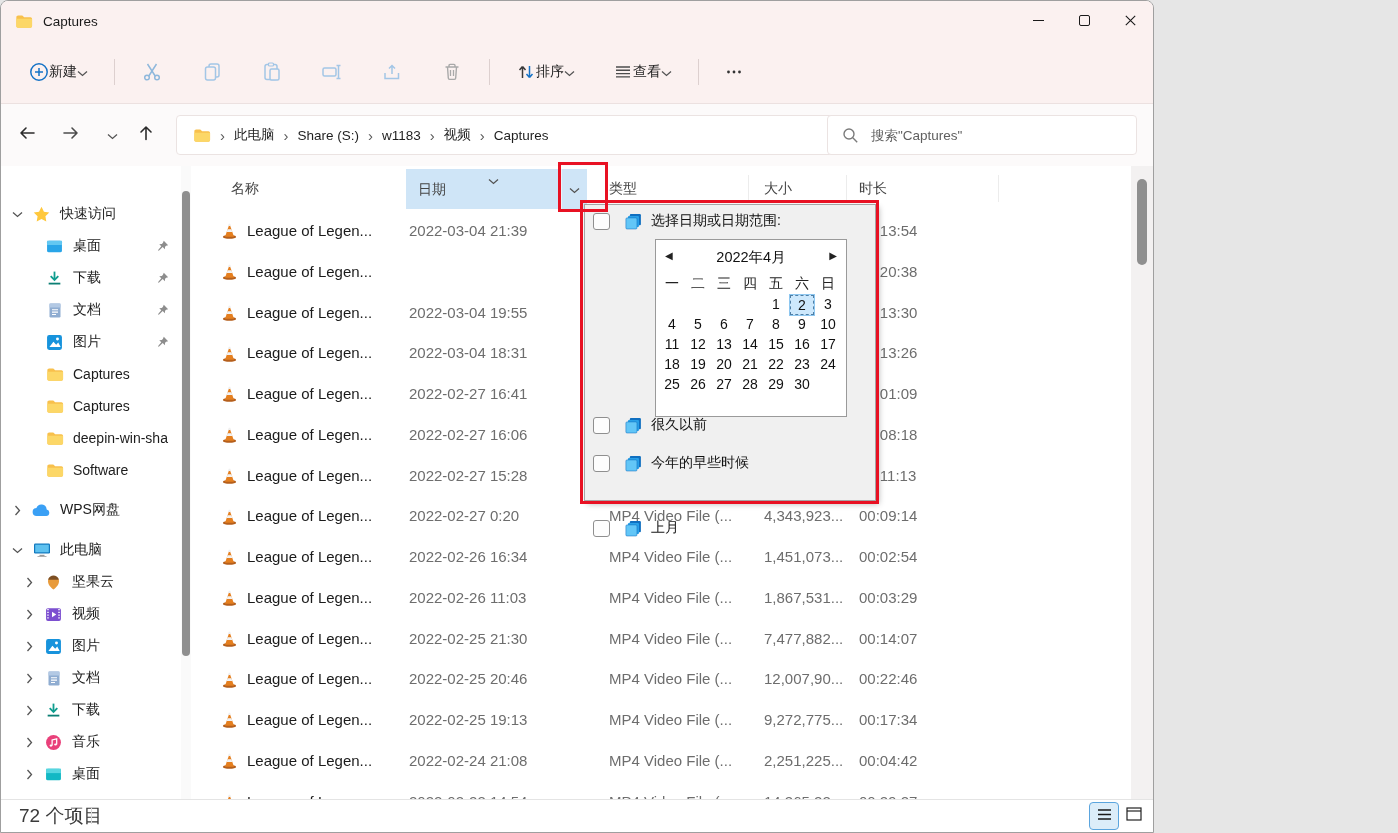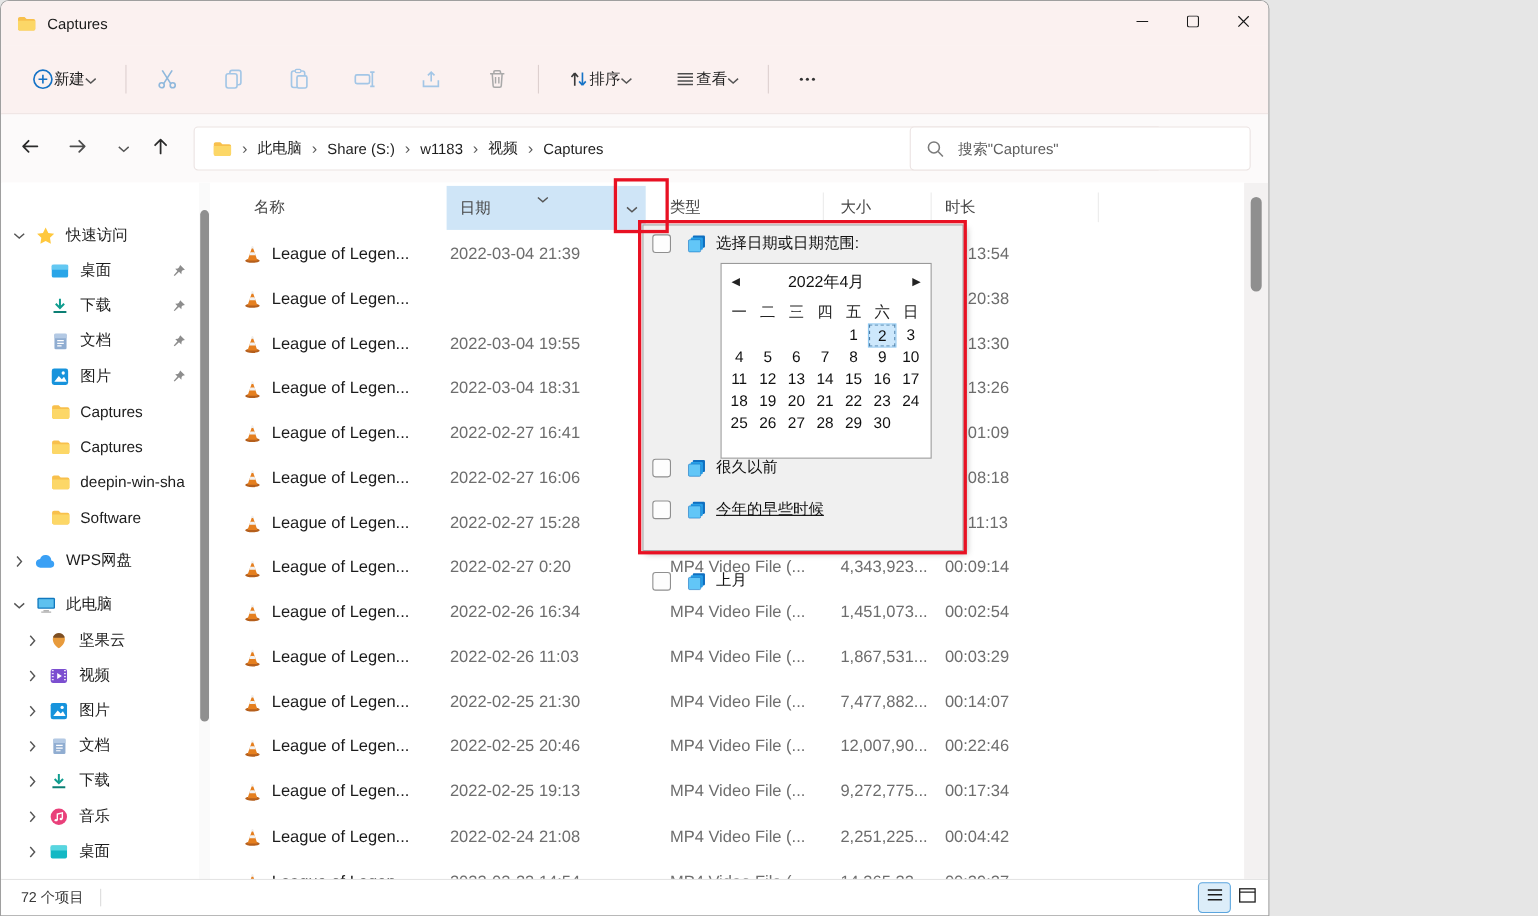--- a/index.html
+++ b/index.html
@@ -70,33 +70,33 @@
   .file-row{position:relative;height:40.75px;}
   .fr-icon{position:absolute;left:30px;top:50%;transform:translateY(-50%);display:inline-flex;}
   .fr-cell{position:absolute;top:0;line-height:40.75px;font-size:15px;white-space:nowrap;overflow:hidden;}
   .fr-name{left:56px;width:154px;color:#1b1b1b;}
   .fr-date{left:218px;width:190px;color:#6d6d6d;}
   .fr-type{left:418px;width:148px;color:#6d6d6d;}
   .fr-size{left:573px;width:92px;color:#6d6d6d;}
   .fr-dur{left:668px;width:110px;color:#6d6d6d;}
   
   .statusbar{position:absolute;left:0;right:0;bottom:0;height:33px;background:#fff;border-top:1px solid #e4e4e4;box-sizing:border-box;}
-  .sb-count{position:absolute;left:18px;line-height:31px;font-size:13px;color:#3a3a3a;}
+  .sb-count{position:absolute;left:18px;line-height:31px;font-size:19px;color:#3a3a3a;}
   .sb-count-div{position:absolute;left:90px;top:8px;width:1px;height:16px;background:#dcdcdc;}
   .view-btn{position:absolute;top:2px;width:30px;height:28px;display:flex;align-items:center;justify-content:center;border-radius:4px;box-sizing:border-box;}
   .view-details{right:34px;background:#dcedf9;border:1px solid #5ba5de;}
   .view-icons{right:4px;}
   
   .filter-popup{position:absolute;left:583px;top:203px;width:292px;height:297px;background:#f0f0f0;
     border:1px solid #a5a5a5;box-shadow:3px 3px 6px rgba(0,0,0,.28);z-index:40;box-sizing:border-box;}
   .fp-item{position:absolute;left:0;height:24px;display:flex;align-items:center;}
   .fp-check{width:17px;height:17px;background:#fdfdfd;border:1px solid #8f8f8f;border-radius:3px;box-sizing:border-box;margin-left:8px;flex:none;}
   .fp-icon{margin-left:14px;display:inline-flex;flex:none;}
   .fp-label{margin-left:8px;font-size:14px;color:#111;white-space:nowrap;}
-  .fp-select{top:4px;} .fp-opt1{top:208px;} .fp-opt2{top:246px;text-decoration:underline;} .fp-opt3{top:271px;margin-top:40px;}
+  .fp-select{top:4px;} .fp-opt1{top:208px;} .fp-opt2{top:246px;} .fp-opt3{top:271px;margin-top:40px;}
   .fp-cal{position:absolute;left:70px;top:34px;width:192px;height:178px;background:#fff;border:1px solid #9a9a9a;box-sizing:border-box;}
   .cal-head{position:relative;height:24px;margin-top:7px;}
   .cal-prev{position:absolute;left:9px;top:3px;font-size:10px;color:#222;}
   .cal-next{position:absolute;right:9px;top:3px;font-size:10px;color:#222;}
   .cal-title{text-align:center;font-size:14.5px;color:#111;line-height:20px;}
   .cal-grid{display:grid;grid-template-columns:repeat(7,26px);justify-items:center;padding-left:3px;}
   .cal-wd{font-size:14px;color:#222;height:24px;line-height:24px;}
   .cal-day{font-size:14px;color:#111;height:20px;line-height:18px;width:24px;text-align:center;box-sizing:border-box;}
   .cal-day.selected{background:#cde8fc;border:1px dashed #4f7fa6;outline:1px solid #8ec7f0;}
   

